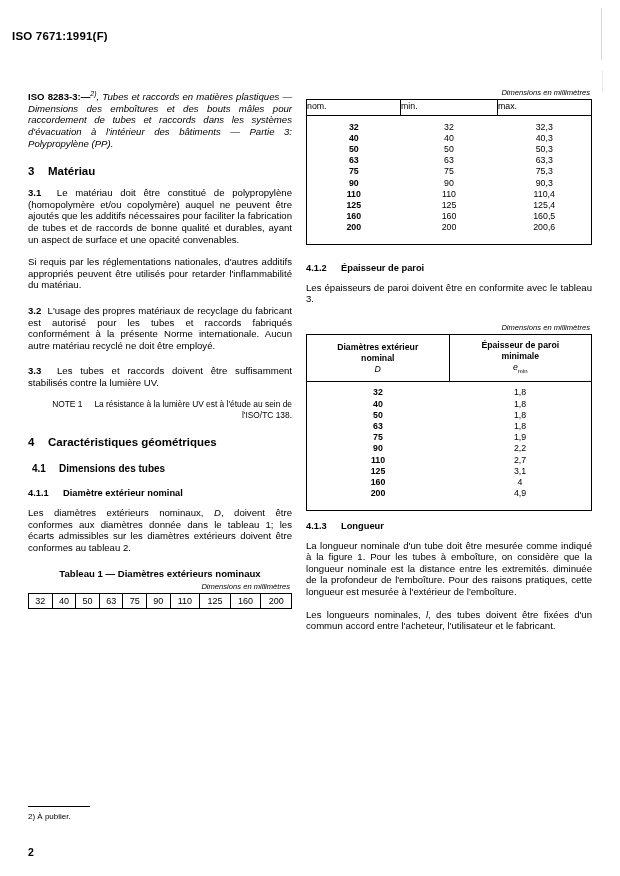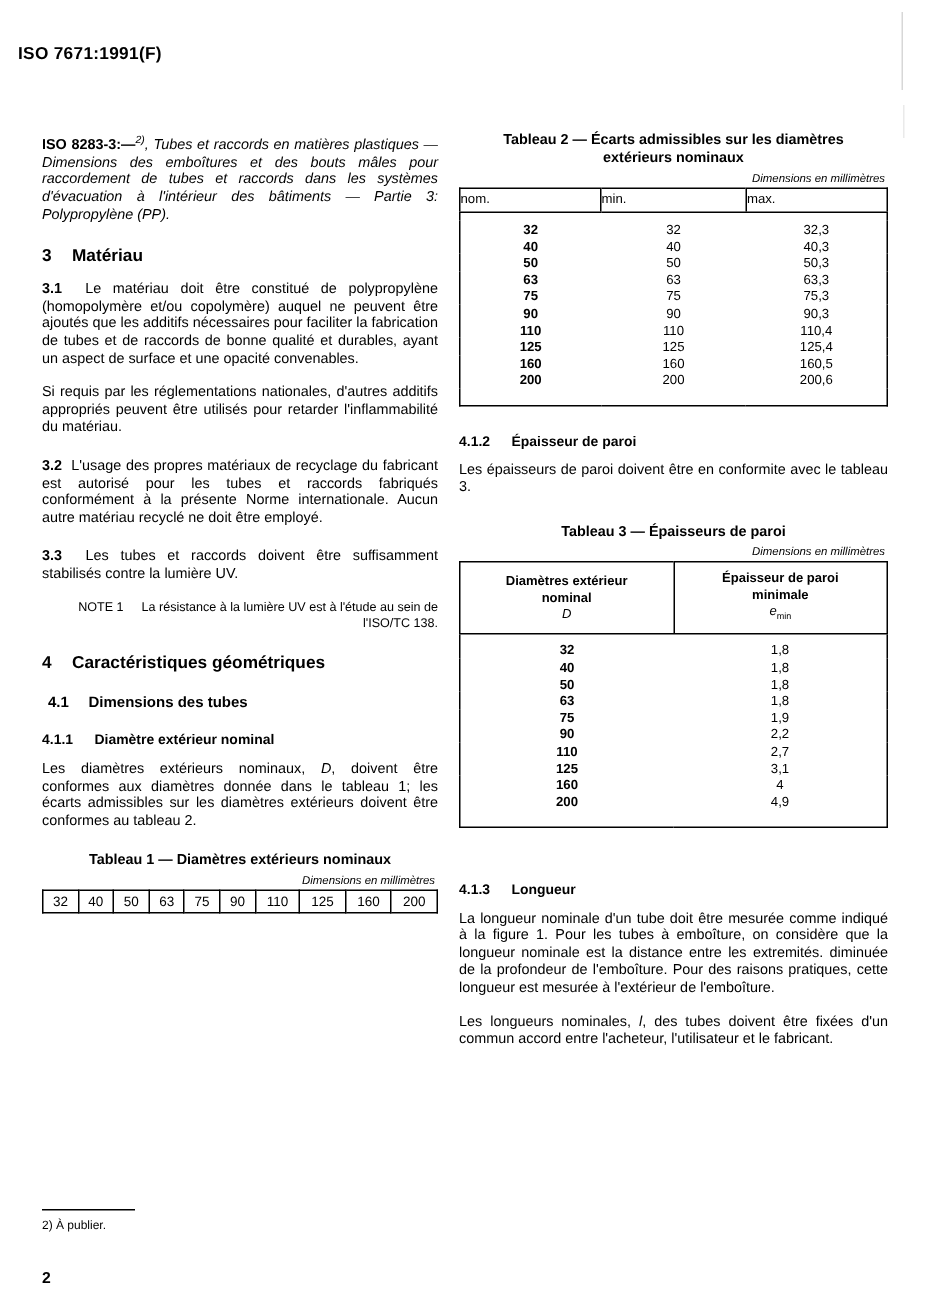--- a/index.html
+++ b/index.html
@@ -300,24 +300,20 @@
           <td>200</td>
         </tr>
       </tbody>
         </table>
     </div>
   </div>
 
   <div class="col-right">
 
     <div class="table-block" style="margin-top:0">
-      <div class="table-caption">
-        <div>Tableau 2 — Écarts admissibles sur les diamètres</div>
-        <div>extérieurs nominaux</div>
-      </div>
       <div class="dim-note">Dimensions en millimètres</div>
       <table class="vt">
         <tbody>
         <tr>
           <td class="hdr-cell" style="width:33%">nom.</td>
           <td class="hdr-cell vsep" style="width:34%">min.</td>
           <td class="hdr-cell vsep" style="width:33%">max.</td>
         </tr>
         <tr class="rule-row">
               <td></td>
@@ -390,21 +386,20 @@
             </tr>
       </tbody>
         </table>
     </div>
 
     <h4 class="subsubclause" style="margin-top:18px"><span class="num">4.1.2</span><span>Épaisseur de paroi</span></h4>
 
     <p>Les épaisseurs de paroi doivent être en conformite avec le tableau 3.</p>
 
     <div class="table-block" style="margin-top:18px">
-      <div class="table-caption">Tableau 3 — Épaisseurs de paroi</div>
       <div class="dim-note">Dimensions en millimètres</div>
       <table class="vt">
         <tbody>
             <tr>
           <td class="t3head-cell" style="width:50%">
             <div>Diamètres extérieur</div>
             <div>nominal</div>
             <div class="sym">D</div>
           </td>
           <td class="t3head-cell vsep" style="width:50%">
@@ -466,21 +461,21 @@
           </tbody>
         <tbody>
             <tr class="pad-bot">
               <td></td>
               <td class="vsep"></td>
             </tr>
       </tbody>
         </table>
     </div>
 
-    <h4 class="subsubclause" style="margin-top:36px"><span class="num">4.1.3</span><span>Longueur</span></h4>
+    <h4 class="subsubclause" style="margin-top:10px"><span class="num">4.1.3</span><span>Longueur</span></h4>
 
     <p>La longueur nominale d'un tube doit être mesurée comme indiqué à la figure 1. Pour les tubes à emboîture, on considère que la longueur nominale est la distance entre les extremités. diminuée de la profondeur de l'emboîture. Pour des raisons pratiques, cette longueur est mesurée à l'extérieur de l'emboîture.</p>
 
     <p><span>Les longueurs nominales, </span><span class="italic">l</span><span>, des tubes doivent être fixées d'un commun accord entre l'acheteur, l'utilisateur et le fabricant.</span></p>
   </div>
 
   <div class="footnote">
     <div class="rule"></div>
     <div class="txt">2) À publier.</div>
   </div>

